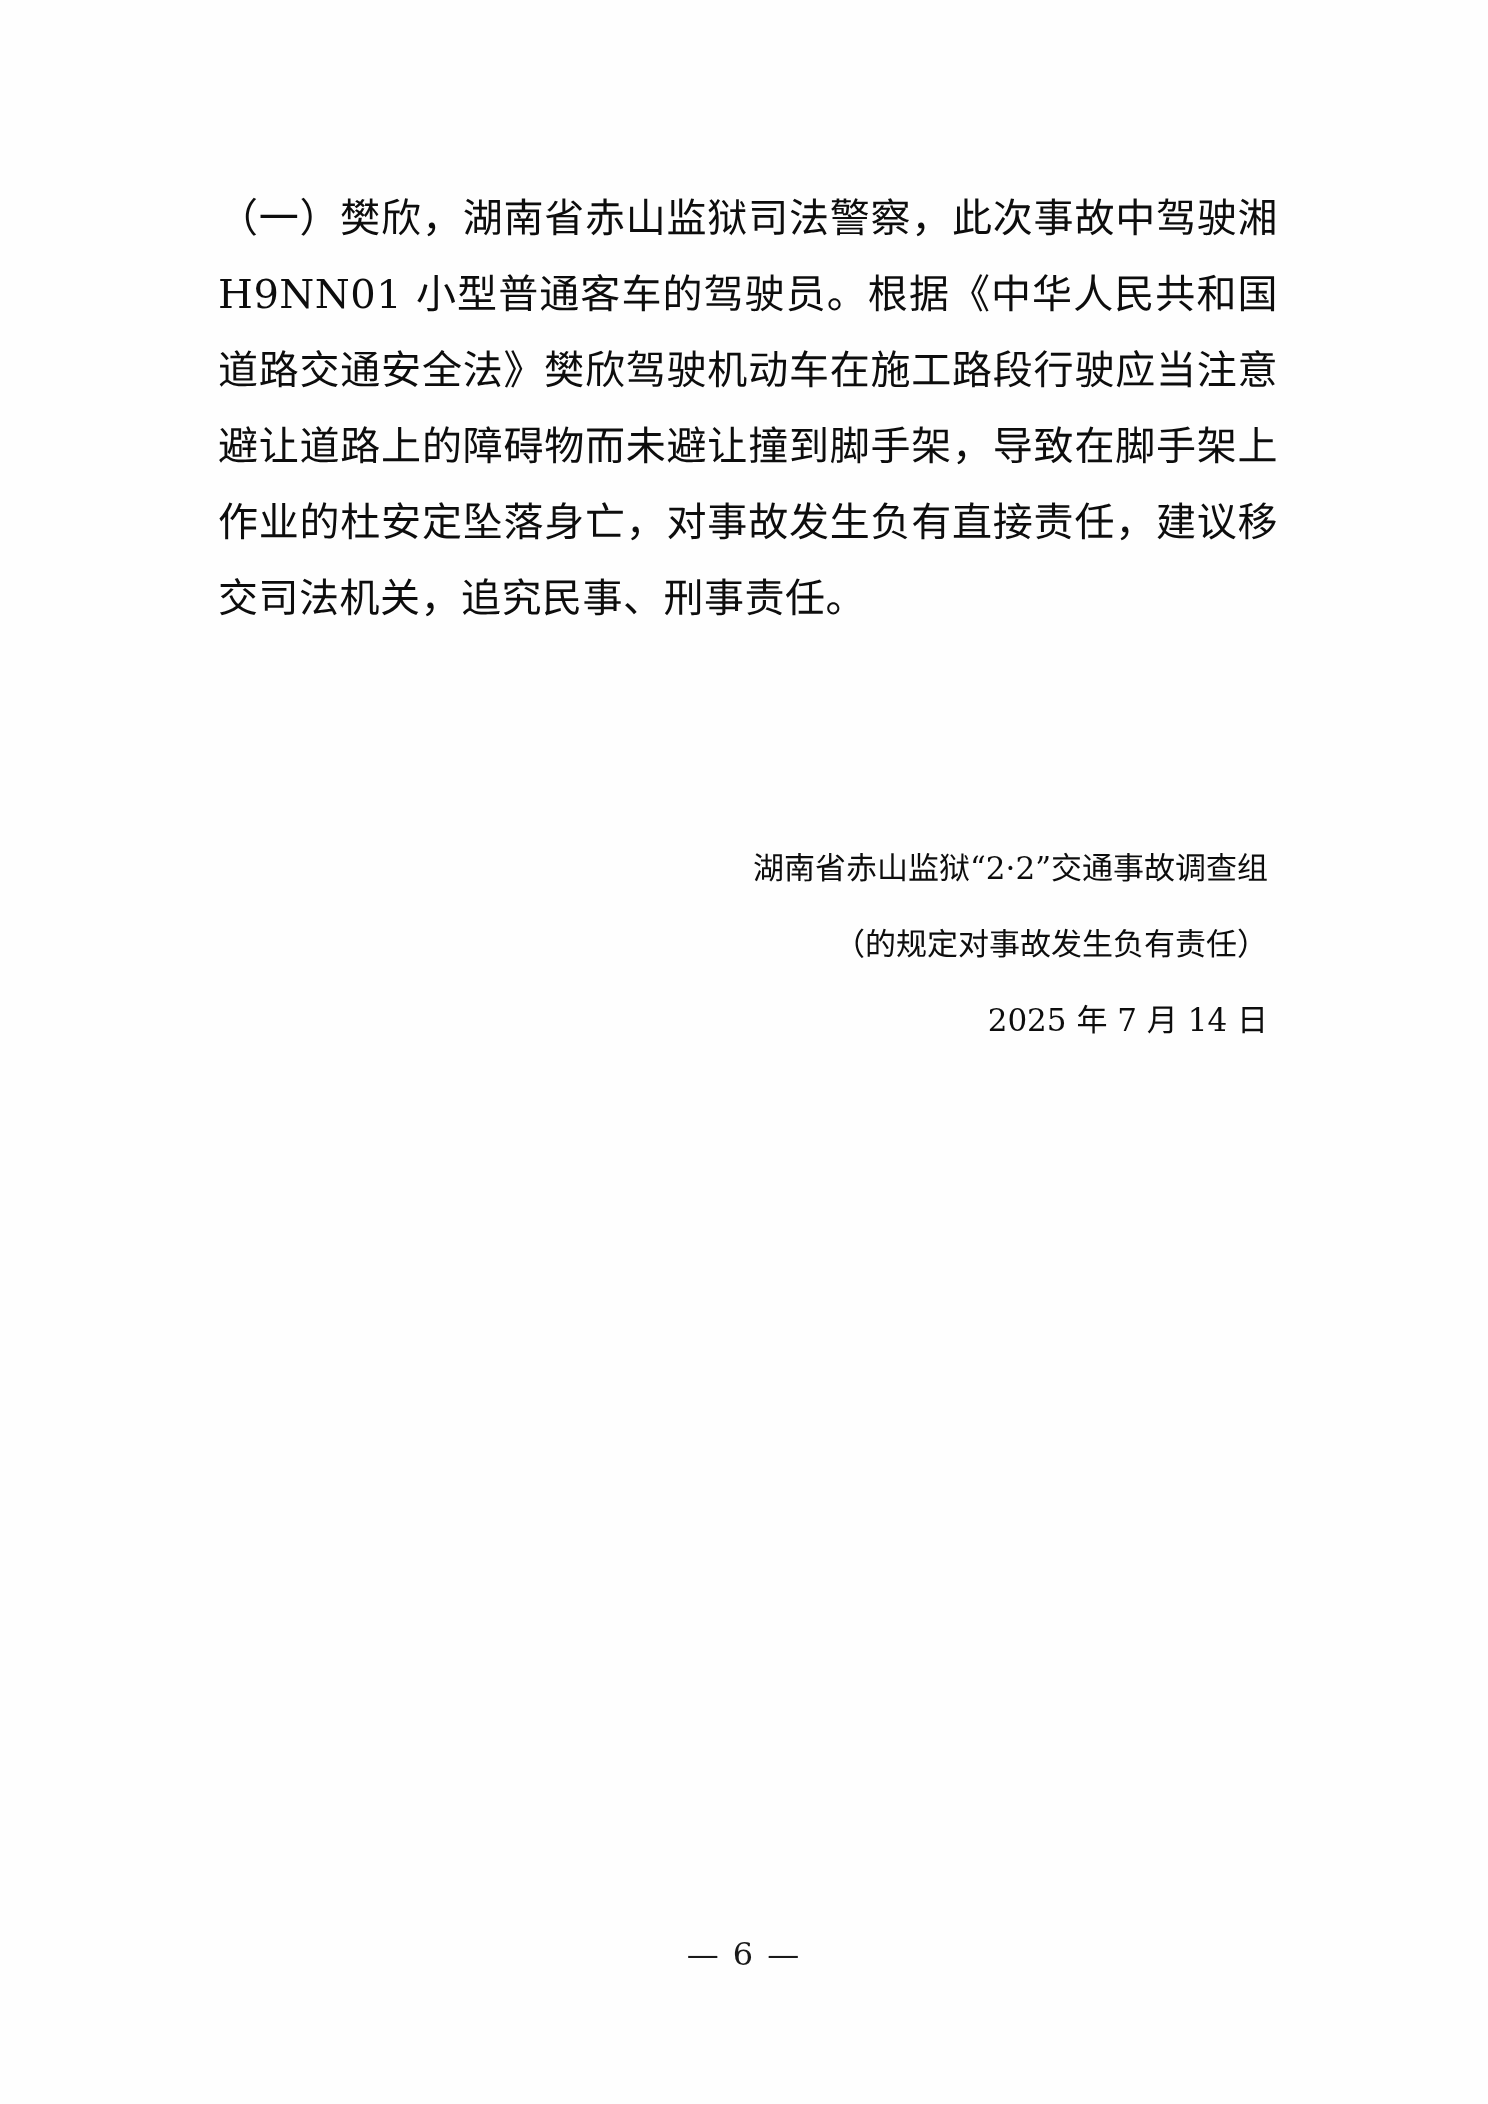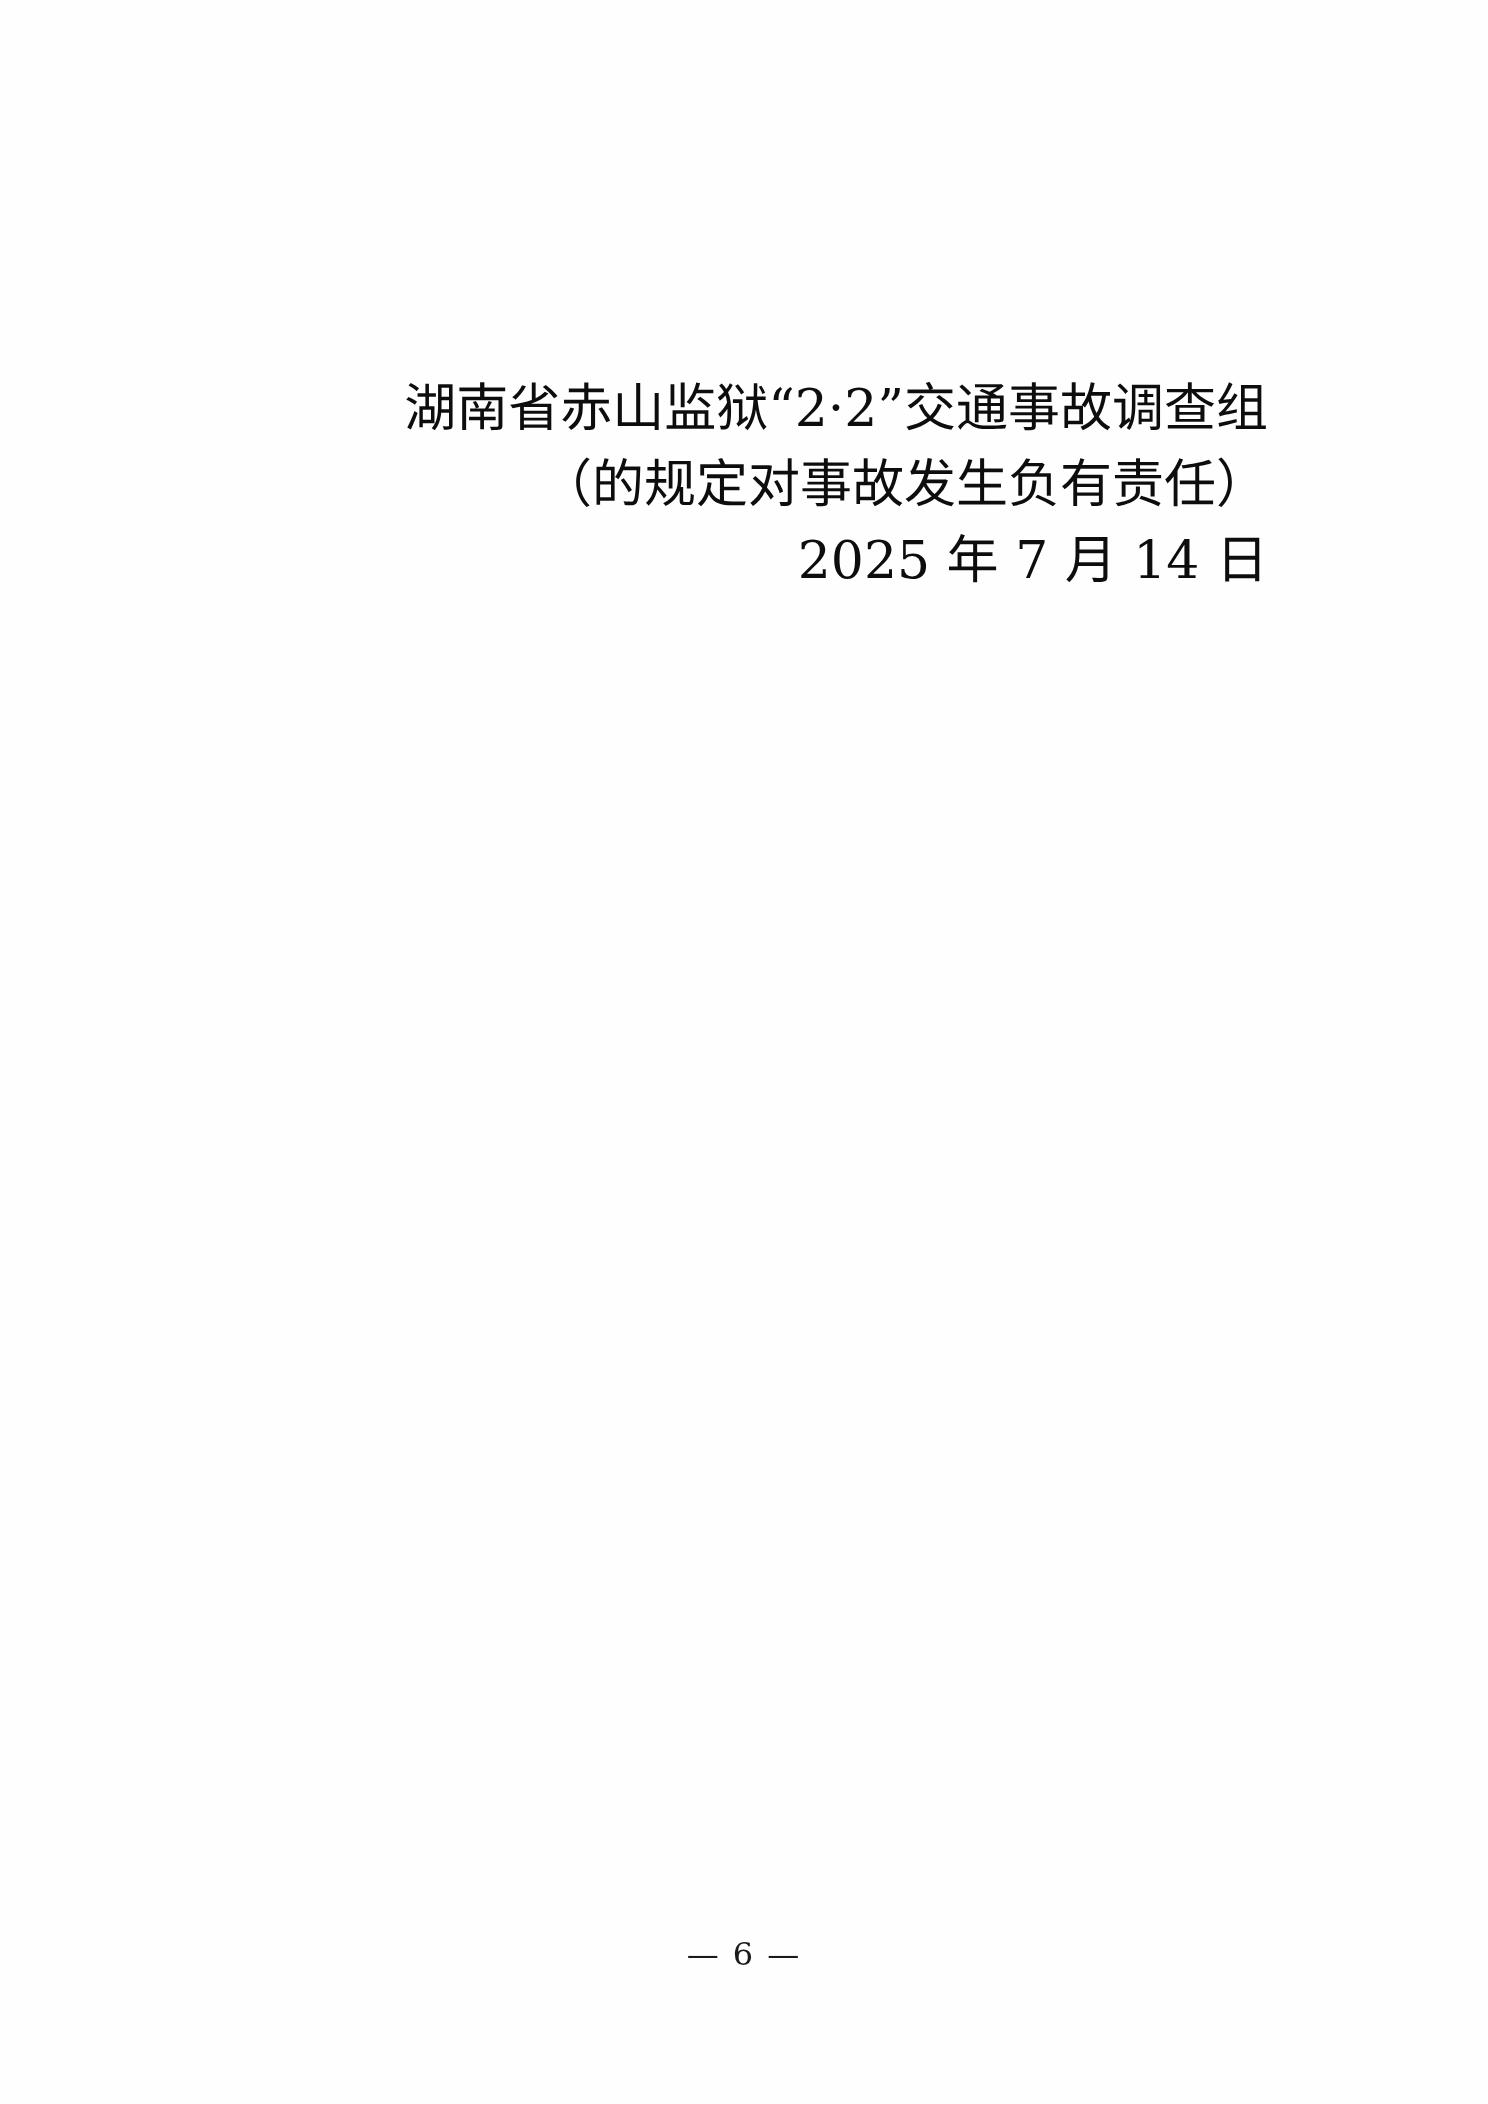--- a/index.html
+++ b/index.html
@@ -45,21 +45,21 @@
   .para.indent {
     text-indent: 0;
   }
 
   .spacer-block {
     height: 190px;
   }
 
   .signature {
     margin-top: 0;
-    font-size: 52px;
+    font-size: 31px;
     line-height: 76px;
     text-align: right;
     padding-right: 10px;
   }
   .signature div {
     white-space: nowrap;
   }
 
   .page-number {
     position: absolute;
@@ -73,20 +73,21 @@
     font-family: "DejaVu Serif", "Liberation Serif", serif;
   }
 </style>
 </head>
 <body>
 
 <div class="page">
 
   <div class="content">
 
+    <p class="para indent">（一）樊欣，湖南省赤山监狱司法警察，此次事故中驾驶湘 H9NN01 小型普通客车的驾驶员。根据《中华人民共和国道路交通安全法》樊欣驾驶机动车在施工路段行驶应当注意避让道路上的障碍物而未避让撞到脚手架，导致在脚手架上作业的杜安定坠落身亡，对事故发生负有直接责任，建议移交司法机关，追究民事、刑事责任。</p>
 
 
     <div class="spacer-block"></div>
 
     <div class="signature">
       <div>湖南省赤山监狱“2·2”交通事故调查组</div>
       <div>（的规定对事故发生负有责任）</div>
       <div>2025 年 7 月 14 日</div>
     </div>
 

